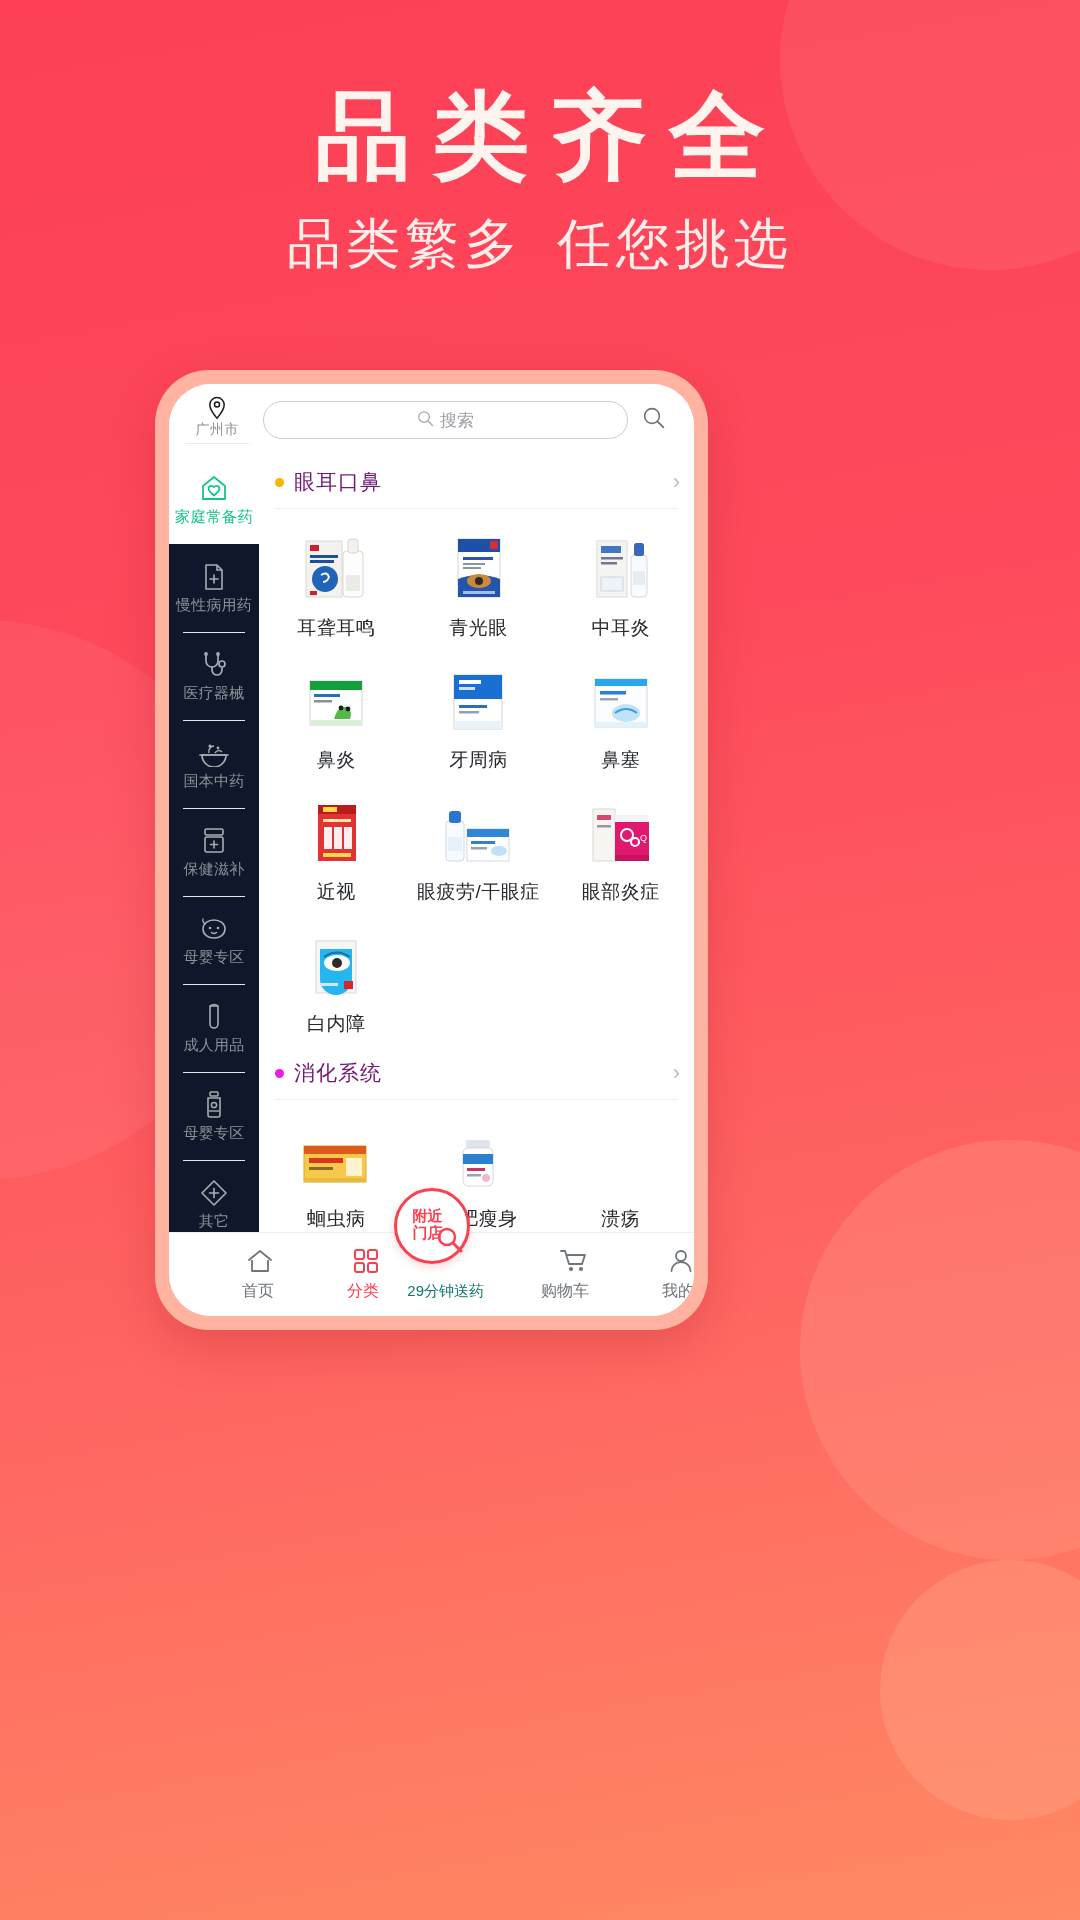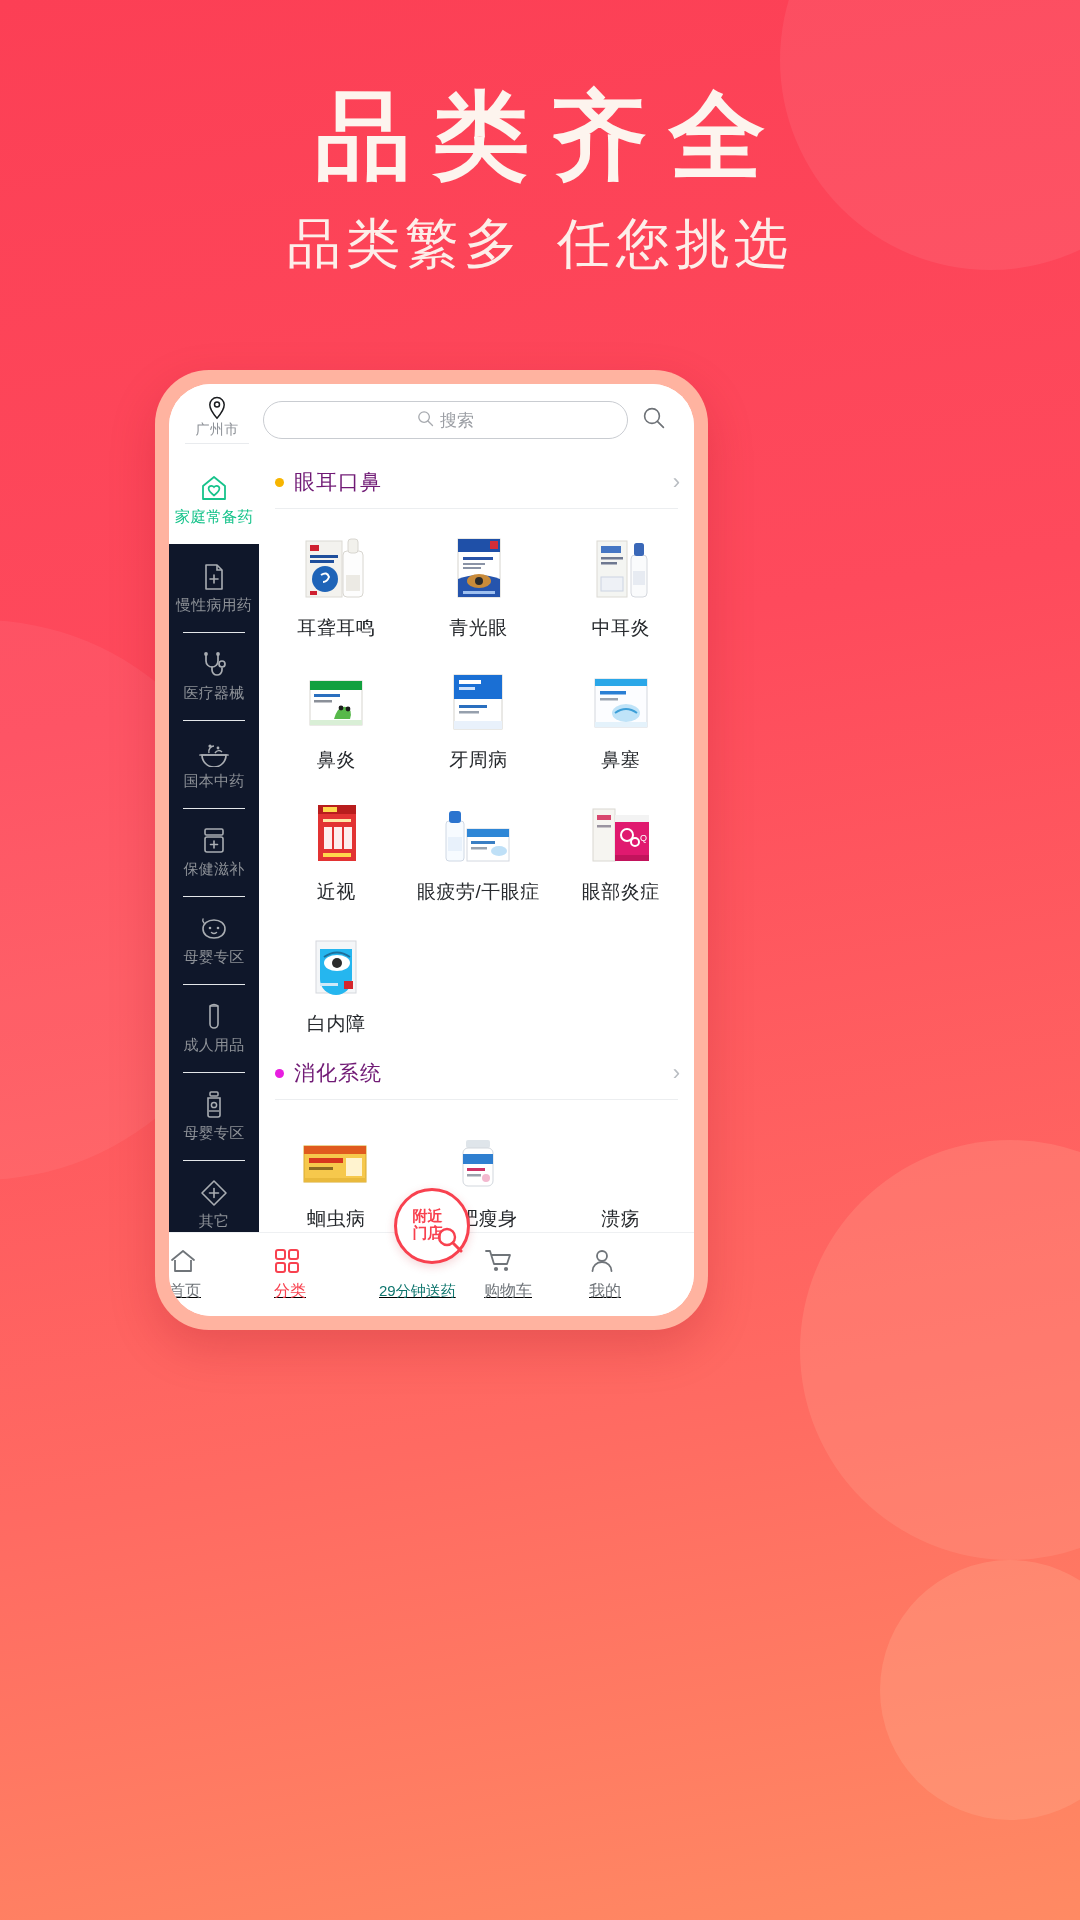--- a/index.html
+++ b/index.html
@@ -179,23 +179,22 @@
     flex-shrink:0;
     background:#fff;
     border-top:1px solid #eef0f2;
     display:flex;
     position:relative;
     z-index:3;
   }
   .tab {
     flex:1;
     display:flex; flex-direction:column;
-    align-items:flex-start; justify-content:center;
+    align-items:flex-end; justify-content:center;
     gap:6px;
-    text-decoration:underline;
   }
   .tab-label { font-size:16px; color:#6f7479; }
   .tab.active .tab-label { color:#f8414f; }
   .tab.promo .tab-label { color:#0f766e; font-size:15px; }
   .tab-ico { height:28px; display:flex; align-items:center; justify-content:center;}
 
   .fab {
     position:absolute;
     left:50%; bottom:52px;
     transform:translateX(-50%);

